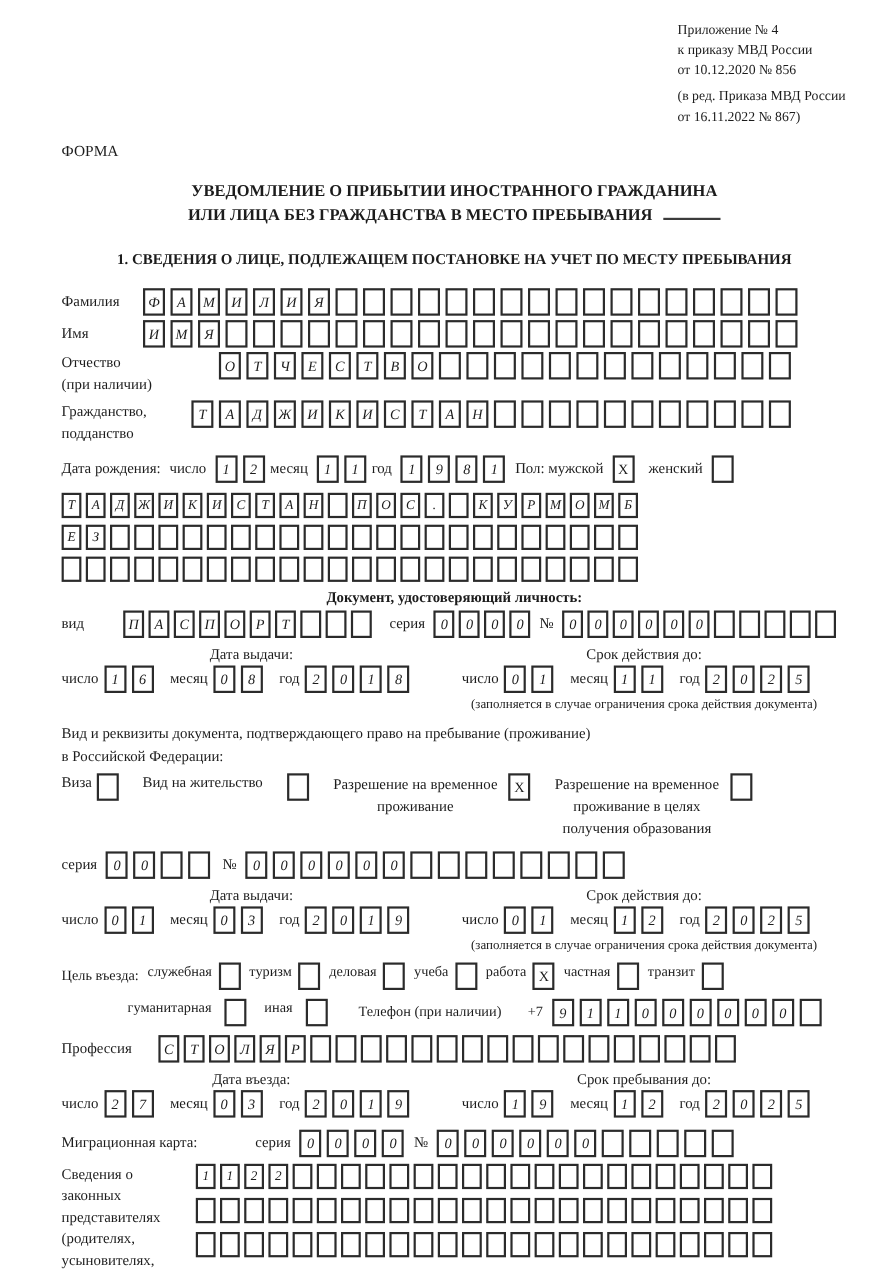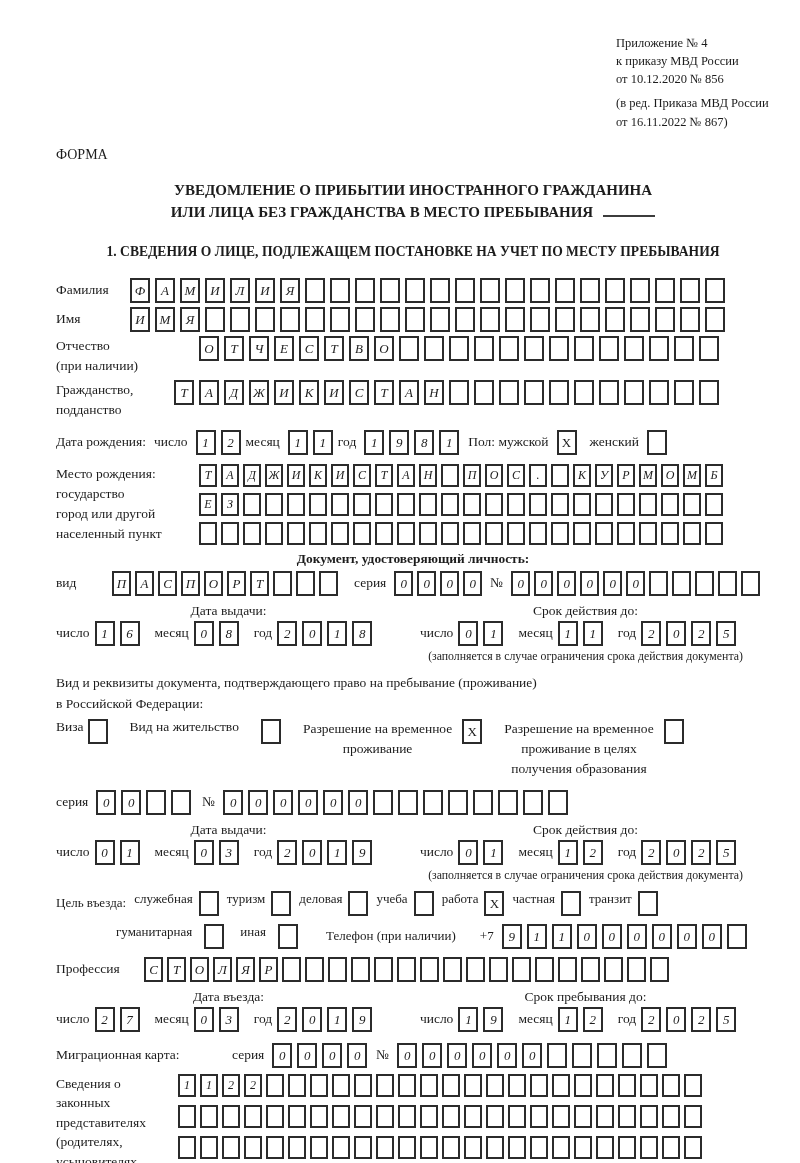--- a/index.html
+++ b/index.html
@@ -1,18 +1,18 @@
 <!DOCTYPE html>
 <html lang="ru"><head>
 <meta charset="utf-8">
 <style>
   html,body { margin:0; padding:0; background:#ffffff; }
   .page {
     position:relative; width:800px; height:1163px; box-sizing:border-box;
-    padding:34px 30px 10px 56px; overflow:hidden;
+    padding:18px 30px 10px 56px; overflow:hidden;
     background:#ffffff; color:#1c1c1c;
     font-family:"Liberation Serif", "DejaVu Serif", serif;
     font-size:13.5px;
   }
   
   .cell {
     display:inline-block; box-sizing:border-box;
     width:20px; height:25px; border:2px solid #2b2b2b; background:#fff;
     margin-right:5px; text-align:center; vertical-align:middle;
     font-size:13px; line-height:21px; font-family:"Liberation Serif", serif;
@@ -124,26 +124,20 @@
     <span class="cells"><span class="cell">1</span><span class="cell">1</span></span>
     <span class="lbl">год</span>
     <span class="cells"><span class="cell">1</span><span class="cell">9</span><span class="cell">8</span><span class="cell">1</span></span>
     <span class="lbl" style="margin-left:4px;"><span>Пол:</span>&nbsp;<span>мужской</span></span>
     <span class="cell">X</span>
     <span class="lbl" style="margin-left:8px;">женский</span>
     <span class="cell"></span>
   </div>
 
   <div class="row top sm" style="margin-top:9px;">
-    <div class="lblcol w143">
-      <div>Место рождения:</div>
-      <div>государство</div>
-      <div>город или другой</div>
-      <div>населенный пункт</div>
-    </div>
     <div>
       <div class="cells" style="display:block;margin-bottom:6px;"><span class="cell">Т</span><span class="cell">А</span><span class="cell">Д</span><span class="cell">Ж</span><span class="cell">И</span><span class="cell">К</span><span class="cell">И</span><span class="cell">С</span><span class="cell">Т</span><span class="cell">А</span><span class="cell">Н</span><span class="cell"></span><span class="cell">П</span><span class="cell">О</span><span class="cell">С</span><span class="cell">.</span><span class="cell"></span><span class="cell">К</span><span class="cell">У</span><span class="cell">Р</span><span class="cell">М</span><span class="cell">О</span><span class="cell">М</span><span class="cell">Б</span></div>
       <div class="cells" style="display:block;margin-bottom:6px;"><span class="cell">Е</span><span class="cell">З</span><span class="cell"></span><span class="cell"></span><span class="cell"></span><span class="cell"></span><span class="cell"></span><span class="cell"></span><span class="cell"></span><span class="cell"></span><span class="cell"></span><span class="cell"></span><span class="cell"></span><span class="cell"></span><span class="cell"></span><span class="cell"></span><span class="cell"></span><span class="cell"></span><span class="cell"></span><span class="cell"></span><span class="cell"></span><span class="cell"></span><span class="cell"></span><span class="cell"></span></div>
       <div class="cells" style="display:block;"><span class="cell"></span><span class="cell"></span><span class="cell"></span><span class="cell"></span><span class="cell"></span><span class="cell"></span><span class="cell"></span><span class="cell"></span><span class="cell"></span><span class="cell"></span><span class="cell"></span><span class="cell"></span><span class="cell"></span><span class="cell"></span><span class="cell"></span><span class="cell"></span><span class="cell"></span><span class="cell"></span><span class="cell"></span><span class="cell"></span><span class="cell"></span><span class="cell"></span><span class="cell"></span><span class="cell"></span></div>
     </div>
   </div>
 
   <div class="doc-heading">Документ, удостоверяющий личность:</div>
 
   <div class="row tight">

